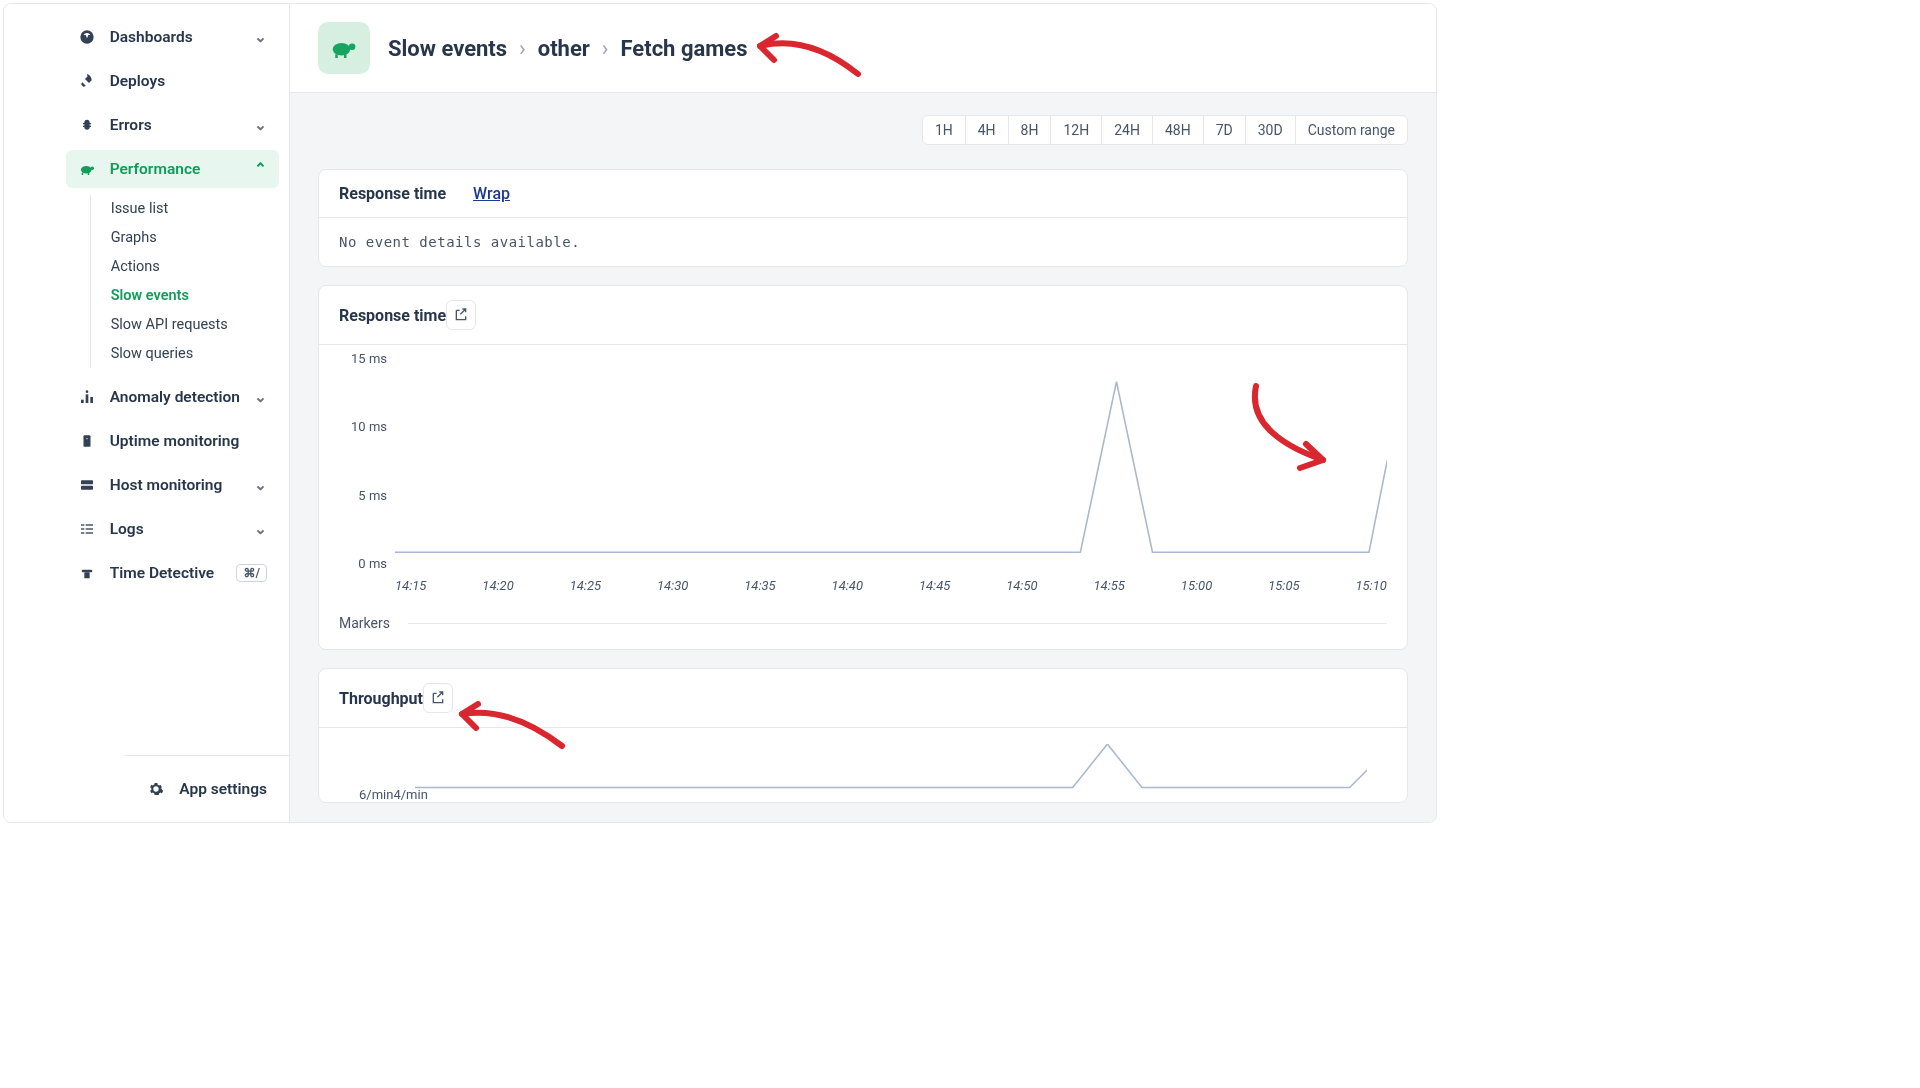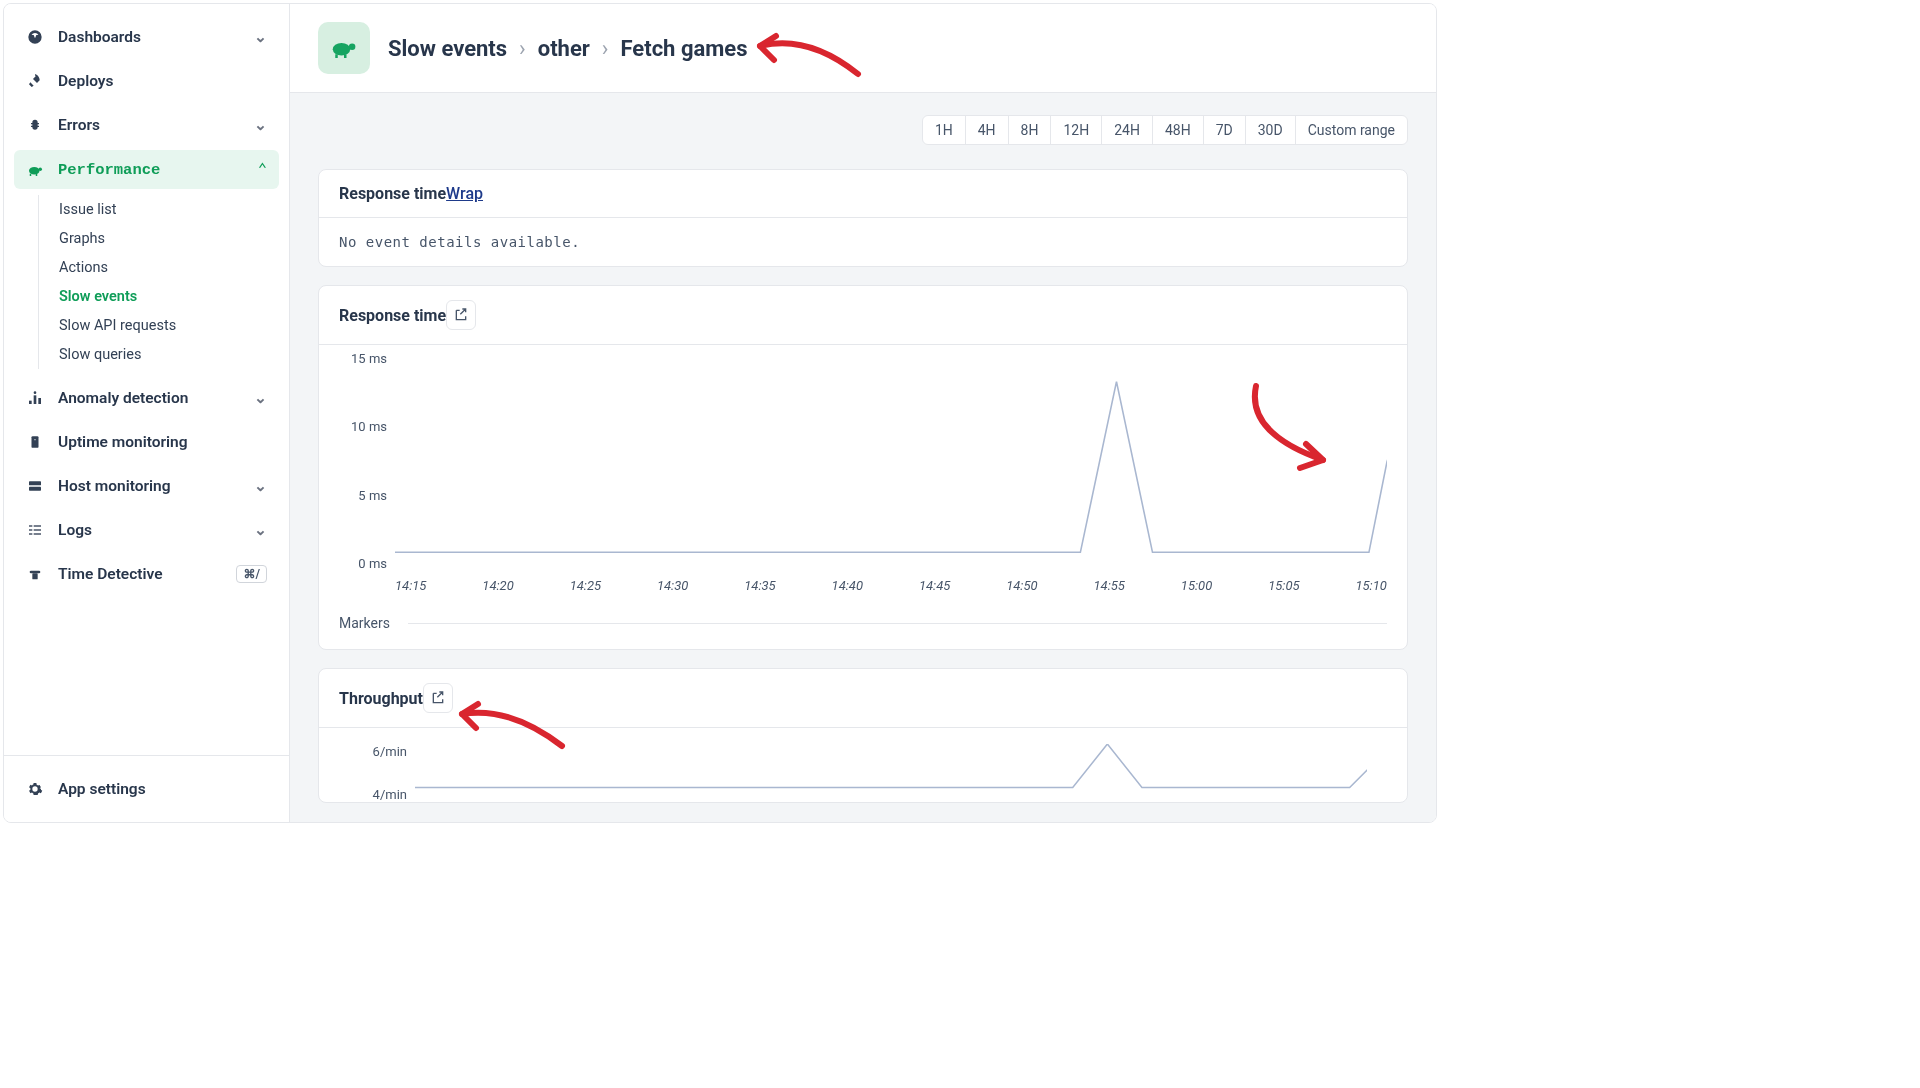--- a/index.html
+++ b/index.html
@@ -24,41 +24,41 @@
   overflow: hidden;
   display: flex;
 }
 
 .sidebar {
   width: 286px;
   border-right: 1px solid #e5e7eb;
   display: flex;
   flex-direction: column;
   background: #fff;
+  align-items: flex-end;
 }
 .sidebar-main { flex: 1; padding: 14px 10px 0 10px; overflow: hidden; }
 .sidebar-footer { border-top: 1px solid #e5e7eb; padding: 14px 10px; }
 .nav-item {
   display: flex;
   align-items: center;
   gap: 14px;
   padding: 10px 12px;
   border-radius: 6px;
   color: #28364b;
   font-weight: 600;
   font-size: 15.5px;
   cursor: pointer;
   margin-bottom: 6px;
 }
 .nav-item .chev { margin-left: auto; color: #6b7280; }
 .nav-item .icon { width: 18px; display:flex; justify-content:center; color:#334155; }
 .nav-item.active {
   background: #e7f6ef;
   color: #0f9d58;
-  font-family: Liberation Mono, monospace;
 }
 .nav-item.active .icon { color:#0f9d58; }
 .nav-item.active .chev { color:#0f9d58; }
 .sub-items { margin: 5px 0 10px 24px; border-left: 1px solid #e5e7eb; padding-left: 12px; }
 .sub-item {
   padding: 6px 8px;
   color: #334155;
   font-size: 14.5px;
   cursor: pointer;
   border-radius: 4px;
@@ -103,38 +103,38 @@
   margin-bottom:18px;
 }
 .panel-head {
   display:flex; align-items:center; justify-content:flex-start;
   padding: 14px 20px;
   border-bottom:1px solid #e5e7eb;
   font-weight:700;
   font-size:16px;
   color:#28364b;
 }
-.panel-head .link { color:#1e3a8a; text-decoration:underline; font-weight:500; cursor:pointer;}
+.panel-head .link { color:#1e3a8a; text-decoration:underline; font-weight:500; cursor:pointer;margin-left:27px;}
 .panel-body { padding: 16px 20px; }
 .mono { font-family: ui-monospace, Menlo, monospace; color:#475569; letter-spacing:0.5px;}
 .export-btn {
   width:30px; height:30px; border:1px solid #e5e7eb; border-radius:6px;
   display:flex; align-items:center; justify-content:center; color:#475569; cursor:pointer;
 }
 
 .chart-area { position:relative; height: 260px; padding: 8px 0 0 0;}
 .y-axis { position:absolute; left:20px; top:0; bottom:40px; width:48px; display:flex; flex-direction:column; justify-content:space-between; align-items:flex-end; color:#475569; font-size:13px;}
 .y-axis div { transform: translateY(6px); }
 .plot { position:absolute; left: 76px; right: 20px; top:10px; bottom:50px;}
 .plot svg { width:100%; height:100%; }
 .x-axis { position:absolute; left:76px; right:20px; bottom:12px; display:flex; justify-content:space-between; color:#475569; font-size:13px;font-style:italic;}
 .markers-row { padding:10px 20px 18px; display:flex; align-items:center; gap:18px; color:#475569; font-size:14px;}
 .markers-line { flex:1; height:1px; background:#e5e7eb;}
 .throughput-chart { position: relative; height: 58px; }
-.ty-axis { position:absolute; left:20px; top:0; bottom:0; width:48px; display:flex; flex-direction:column; justify-content:space-between; align-items:flex-end; color:#475569; font-size:13px;}
+.ty-axis { position:absolute; left:20px; top:0; bottom:0; width:48px; display:flex; flex-direction:row; justify-content:space-between; align-items:flex-end; color:#475569; font-size:13px;}
 .tplot { position:absolute; left:76px; right:20px; top:0; bottom:0;}
 .tplot svg { width:100%; height:100%; }
 
 .arrow { position:absolute; color:#d9262f; pointer-events:none;}
 </style>
 </head>
 <body>
 
 <div class="app-frame">
 

